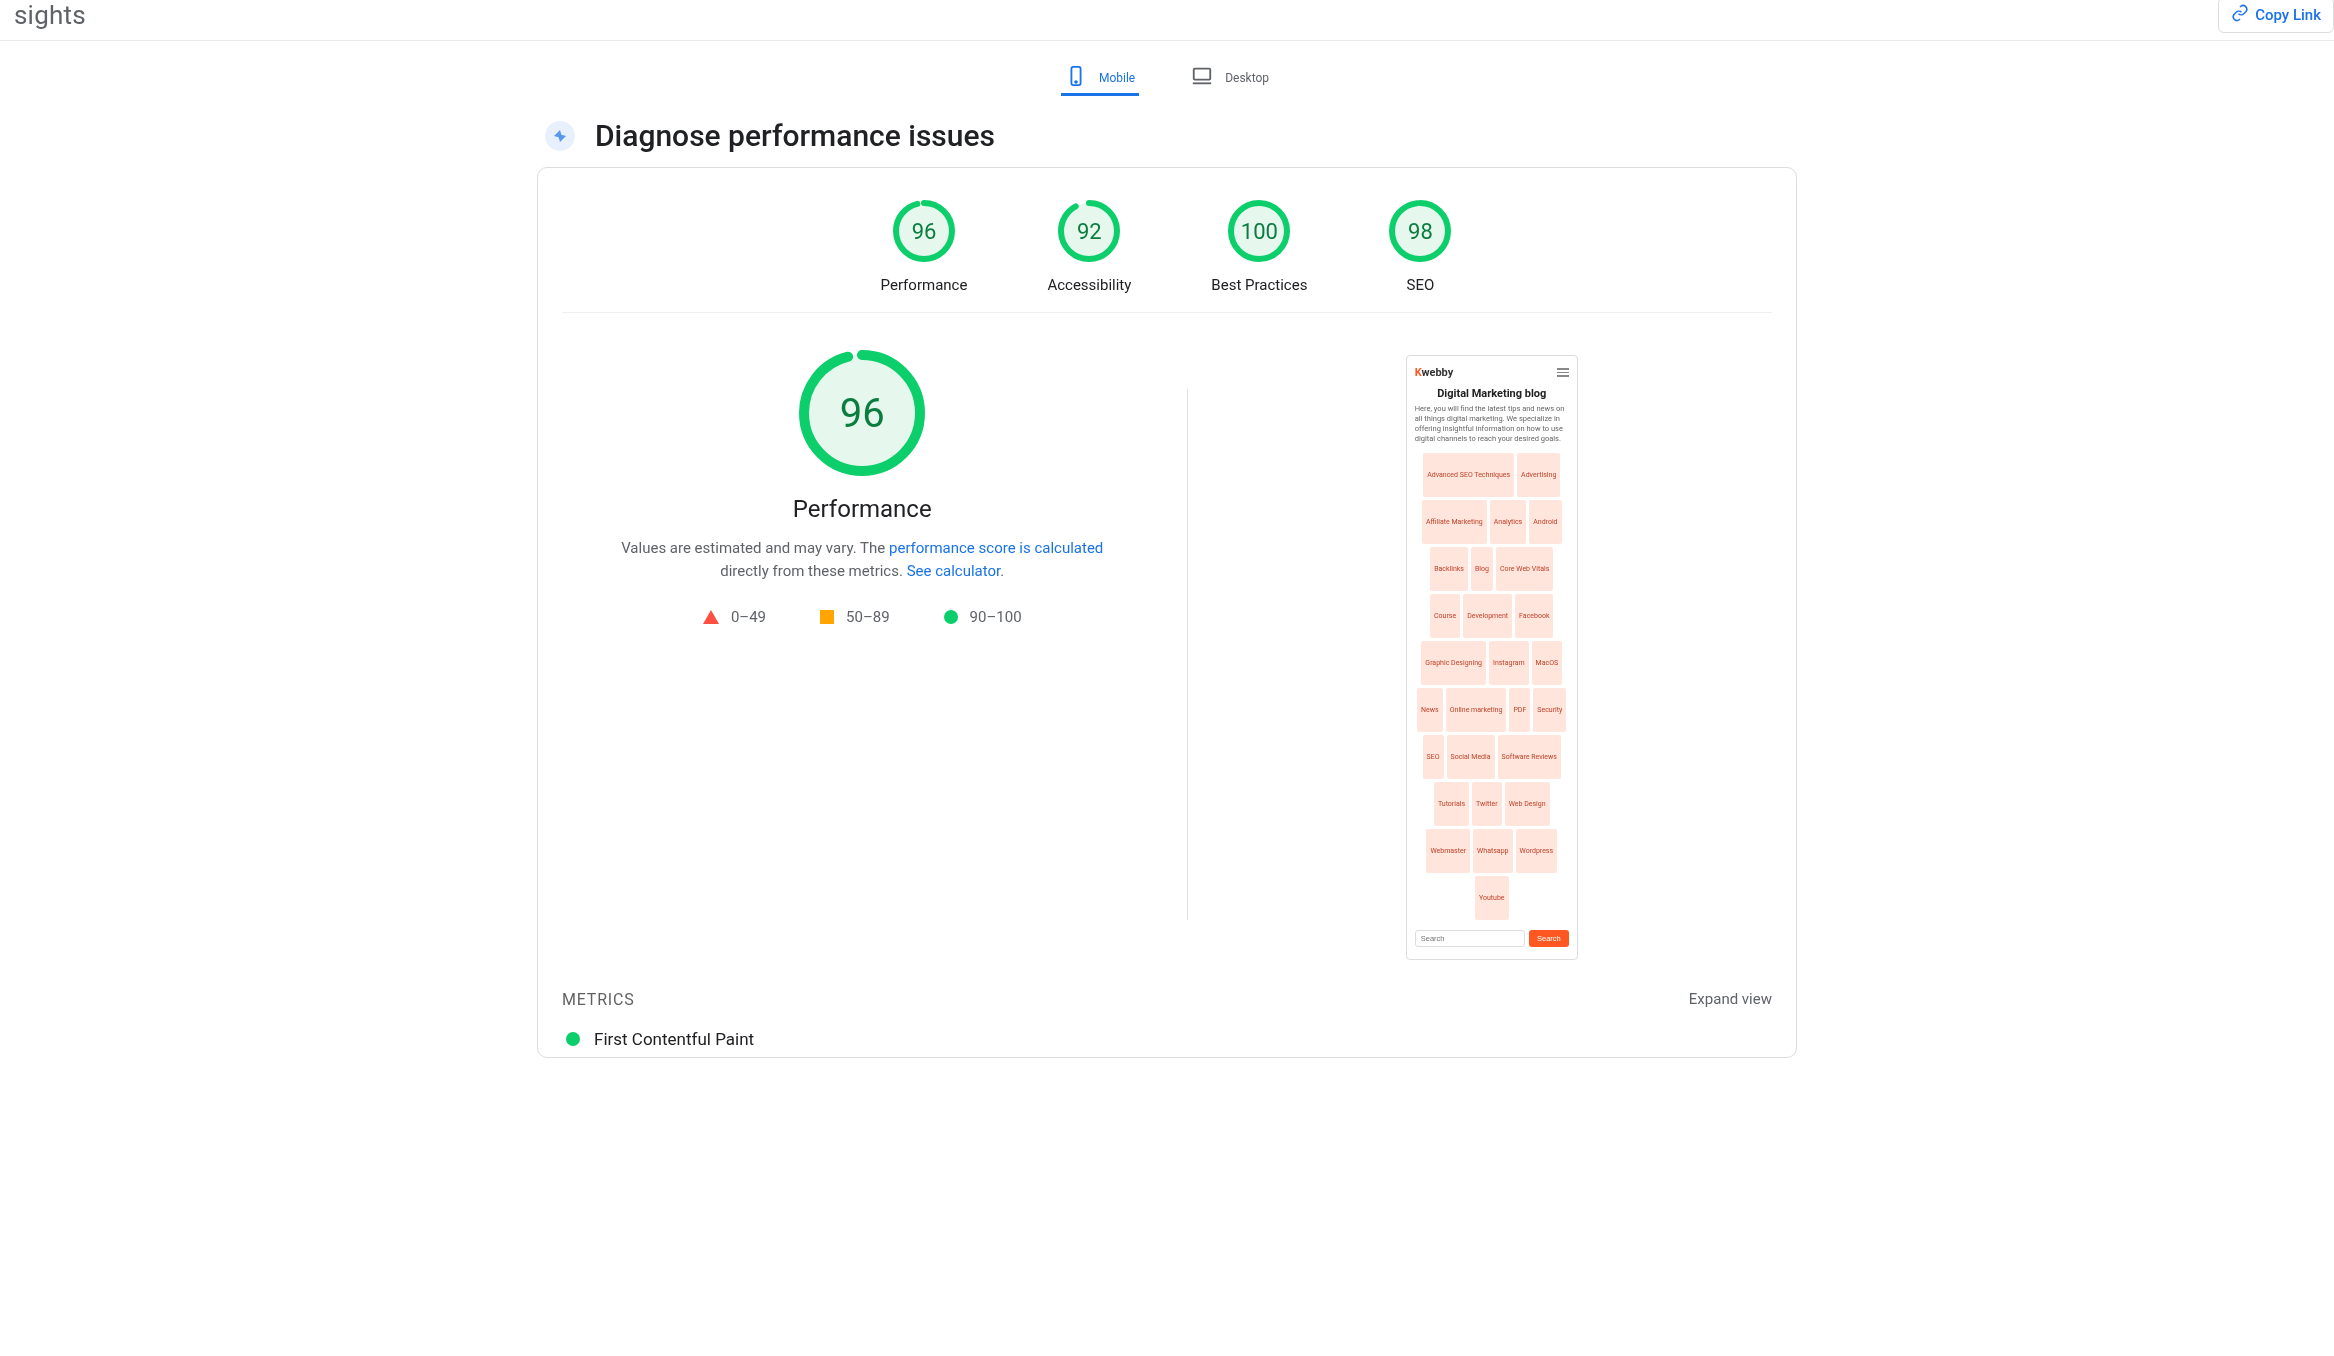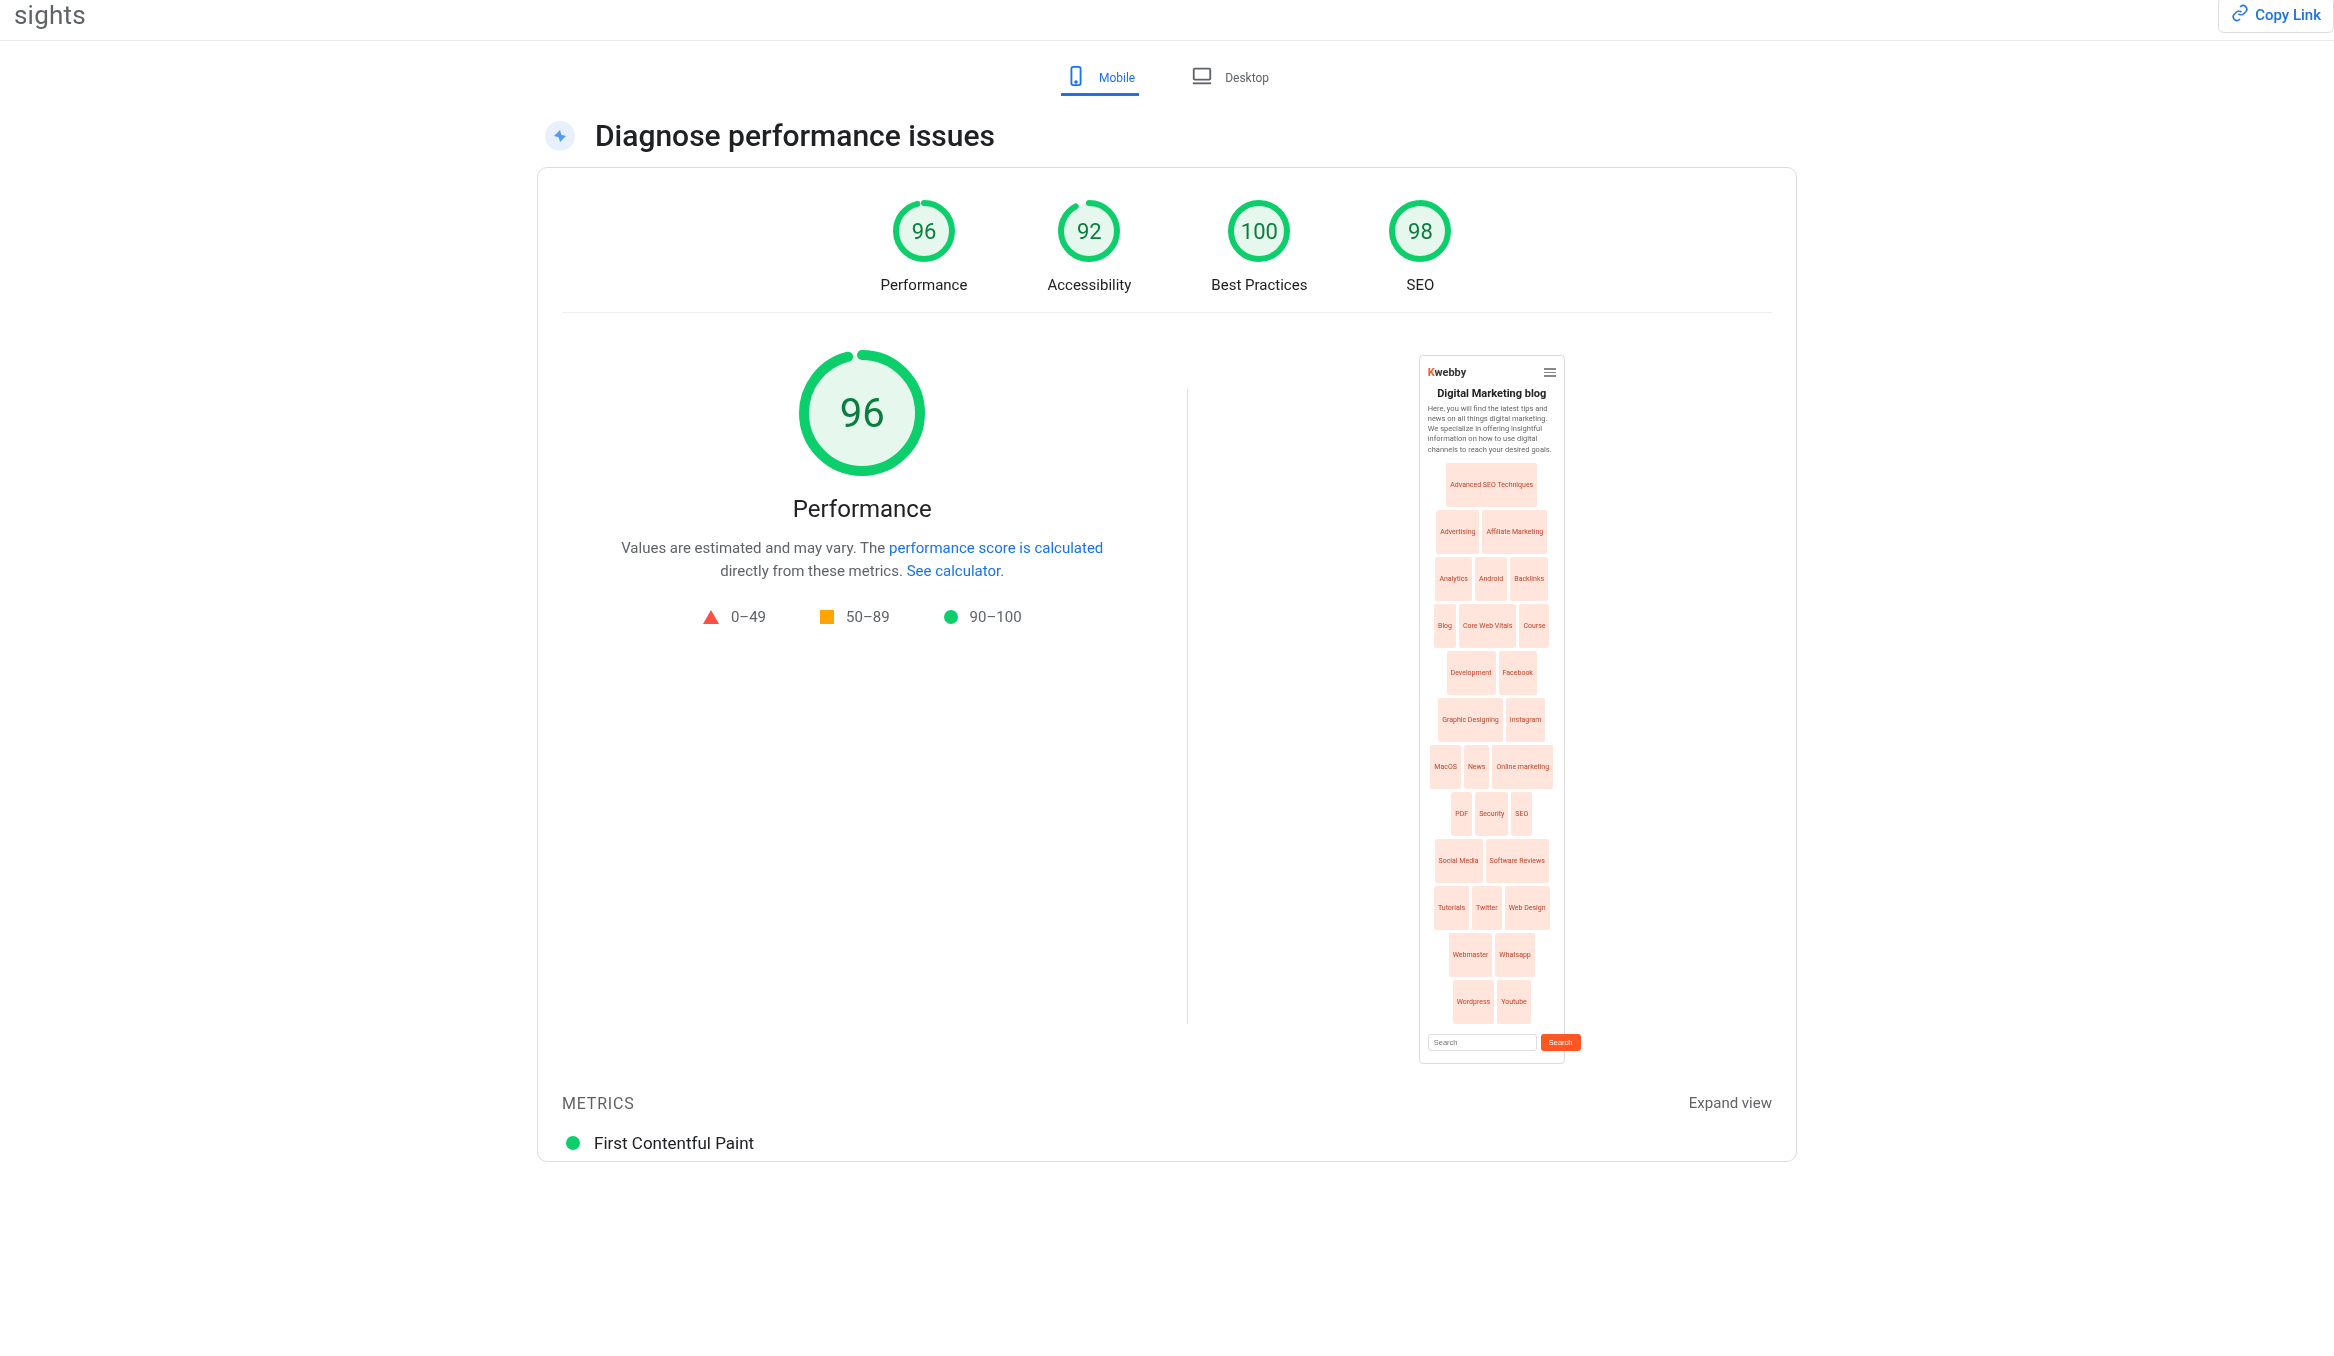--- a/index.html
+++ b/index.html
@@ -62,21 +62,21 @@
   .desc{max-width:520px;text-align:center;color:#5f6368;margin-top:14px;font-size:15px;line-height:1.5}
   .desc a{color:var(--link);text-decoration:none}
 
   .legend{display:flex;gap:54px;margin-top:26px;color:#5f6368;font-size:15px}
   .legend .item{display:flex;align-items:center;gap:12px}
   .tri{width:0;height:0;border-left:8px solid transparent;border-right:8px solid transparent;border-bottom:14px solid var(--red)}
   .sq{width:14px;height:14px;background:var(--orange)}
   .dot{width:14px;height:14px;border-radius:50%;background:var(--green)}
 
   
-  .phone{width:146px;border:1px solid var(--border);border-radius:4px;padding:10px 8px 12px;font-size:8px;color:#555}
+  .phone{width:172px;border:1px solid var(--border);border-radius:4px;padding:10px 8px 12px;font-size:8px;color:#555}
   .phone-top{display:flex;justify-content:space-between;align-items:center;margin-bottom:8px}
   .phone-logo{font-weight:700;color:#333;font-size:11px}
   .phone-logo .k{color:var(--brand-orange)}
   .burger{display:flex;flex-direction:column;gap:2px}
   .burger span{display:block;width:12px;height:1.5px;background:#888}
   .phone h4{margin:4px 0 4px;text-align:center;font-size:11px;color:#222;font-weight:700}
   .phone .sub{font-size:7.5px;text-align:left;line-height:1.35;color:#666;margin-bottom:8px}
   .tags{display:flex;flex-wrap:wrap;justify-content:center;gap:3px}
   .tag{background:#ffe5dc;color:#c0432a;border-radius:2px;padding:18px 4px;font-size:7px;white-space:nowrap}
   .searchrow{display:flex;gap:4px;margin-top:10px}

